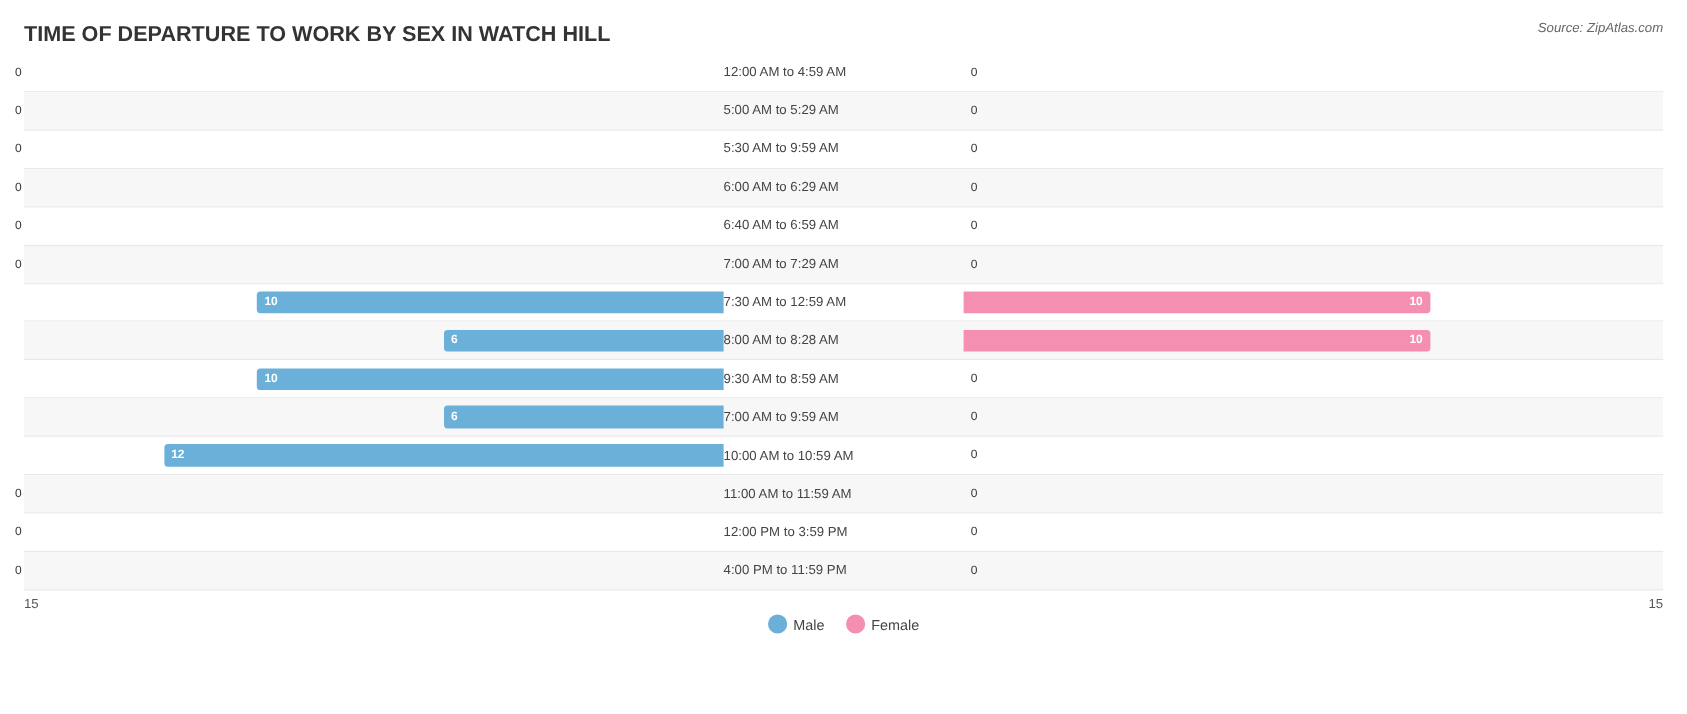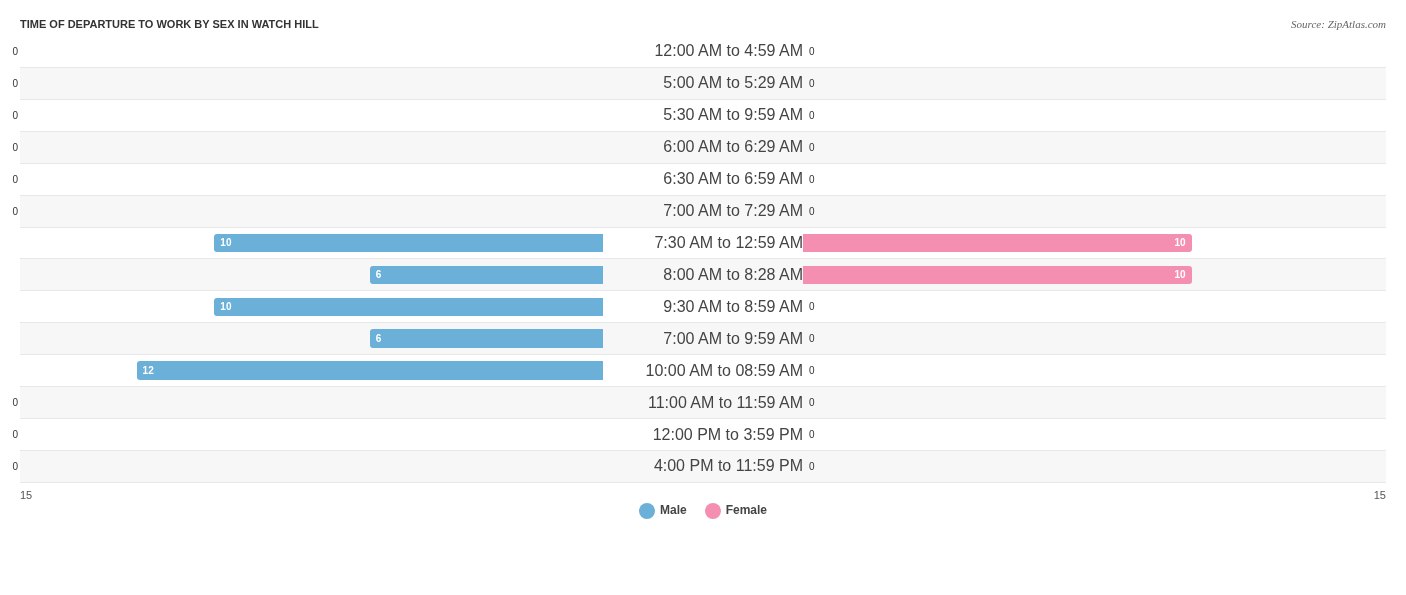--- a/index.html
+++ b/index.html
@@ -10,33 +10,32 @@
       height: 595px;
       overflow: hidden;
     }
     .chart-container {
       width: 1406px;
       height: 595px;
       padding: 18px 20px 40px 20px;
       position: relative;
     }
     .chart-title {
-      font-size: 11px;
+      font-size: 18px;
       font-weight: 600;
       color: #333;
       margin-bottom: 6px;
     }
     .source-label {
       position: absolute;
       top: 18px;
       right: 20px;
       font-size: 11px;
       color: #666;
       font-style: italic;
-      font-family: Liberation Serif, serif;
     }
     .chart-area {
       position: relative;
       width: 100%;
       height: calc(100% - 50px);
     }
     .axis-label-left {
       position: absolute;
       bottom: 22px;
       left: 0;
@@ -83,22 +82,22 @@
       flex: 1;
       display: flex;
       align-items: center;
       justify-content: flex-start;
       padding-left: 0;
       position: relative;
       height: 100%;
     }
     .center-label {
       width: 200px;
-      text-align: right;
-      font-size: 16px;
+      text-align: left;
+      font-size: 11px;
       color: #444;
       flex-shrink: 0;
       z-index: 2;
     }
     .male-bar-container {
       display: flex;
       align-items: center;
       justify-content: flex-end;
       width: 100%;
       height: 60%;
@@ -170,23 +169,22 @@
       left: 50%;
       transform: translateX(-50%);
       display: flex;
       align-items: center;
       gap: 18px;
       font-size: 12px;
       color: #444;
     }
     .legend-item {
       display: flex;
-      align-items: flex-start;
+      align-items: flex-end;
       gap: 5px;
-      font-weight: bold;
     }
     .legend-box {
       width: 16px;
       height: 16px;
       border-radius: 50%;
     }
     .zero-dot {
       font-size: 10px;
       color: #333;
     }
@@ -287,21 +285,21 @@
         <div class="bar-row">
     <div class="left-section">
       <div class="male-bar-container">
         <span class="bar-value-male zero-dot">0</span>
         <div class="male-bar" style="width:0%;">
           
           
         </div>
       </div>
     </div>
-    <div class="center-label">6:30 AM to 6:59 AM</div>
+    <div class="center-label">6:40 AM to 6:59 AM</div>
     <div class="right-section">
       <div class="female-bar-container">
         <div class="female-bar" style="width:0%;">
           
           
         </div>
         <span class="bar-value-female zero-dot" style="position:relative;transform:none;margin-left:4px;">0</span>
       </div>
     </div>
   </div>
@@ -413,21 +411,21 @@
         <div class="bar-row">
     <div class="left-section">
       <div class="male-bar-container">
 
         <div class="male-bar" style="width:80%;margin-left:44px;">
           <span class="bar-value-inside-male">12</span>
 
         </div>
       </div>
     </div>
-    <div class="center-label">10:00 AM to 08:59 AM</div>
+    <div class="center-label">10:00 AM to 10:59 AM</div>
     <div class="right-section">
       <div class="female-bar-container">
         <div class="female-bar" style="width:0%;">
           
           
         </div>
         <span class="bar-value-female zero-dot" style="position:relative;transform:none;margin-left:4px;">0</span>
       </div>
     </div>
   </div>

